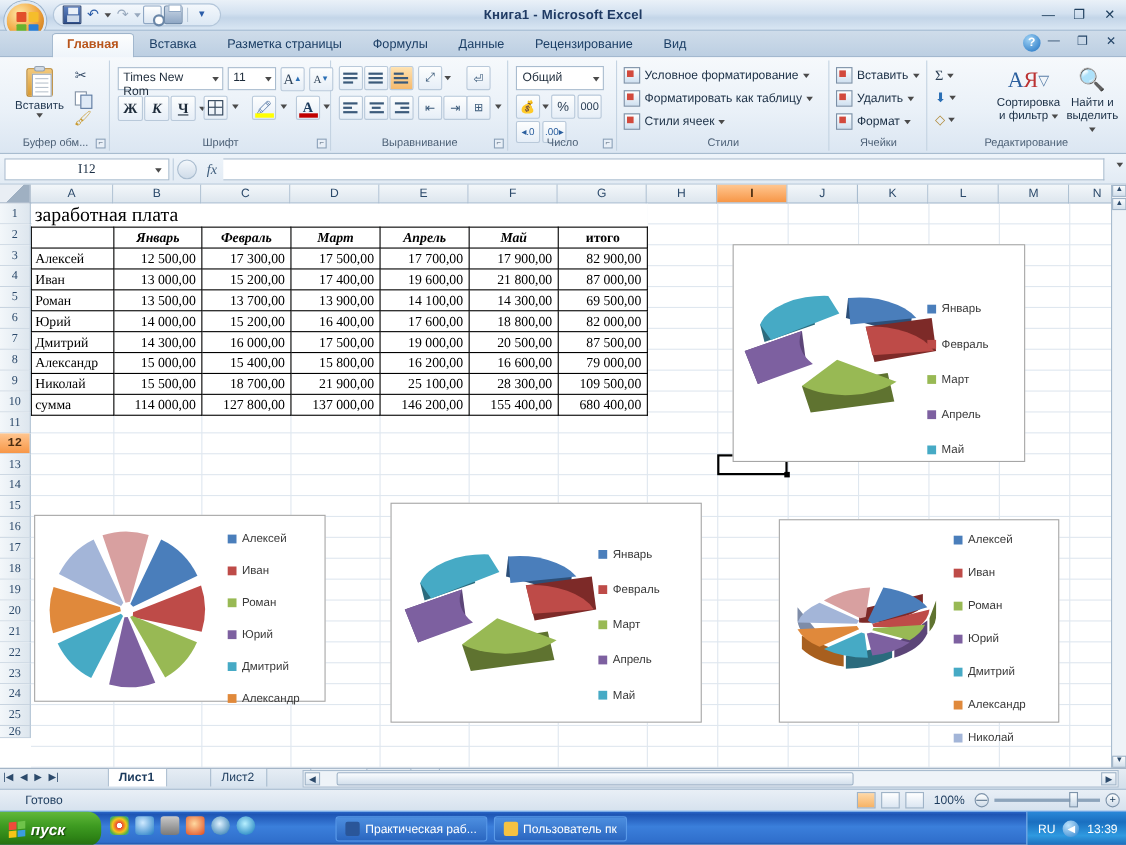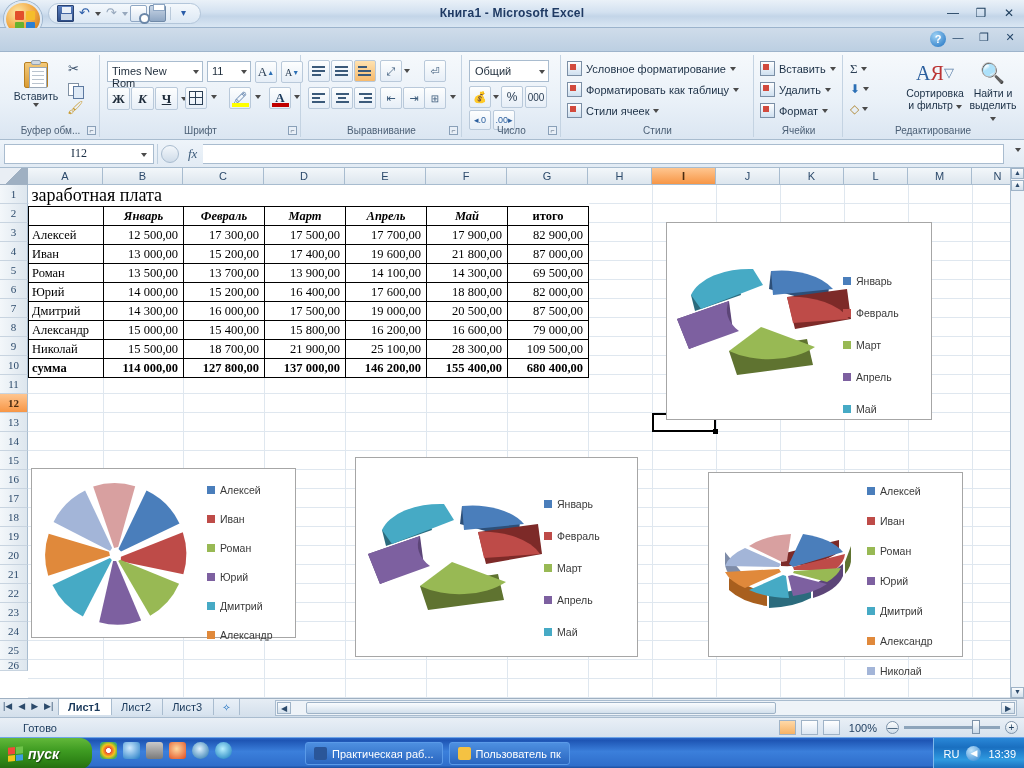--- a/index.html
+++ b/index.html
@@ -227,38 +227,38 @@
     border-right:1px solid #a8bccf; border-bottom:1px solid #a8bccf; line-height:16px;
   }
   .ch.sel{ background:linear-gradient(180deg,#ffc690,#f79646); color:#4a2c10; font-weight:700; }
   .rowhead{ position:absolute; left:0; top:17px; width:28px; }
   .rh{
     height:19px; font-size:11px; color:#2c4a6b; text-align:center; line-height:18px;
     background:linear-gradient(90deg,#f3f7fa,#dde6ee);
     border-right:1px solid #a8bccf; border-bottom:1px solid #c8d4e0;
     font-family:"Liberation Serif", serif;
   }
-  .rh.sel{ background:linear-gradient(180deg,#ffc690,#f79646); color:#4a2c10; font-weight:700; }
+  .rh.sel{ background:linear-gradient(180deg,#ffc690,#f79646); color:#4a2c10; font-weight:700;font-family:Liberation Mono, monospace; }
 
   .cells{ position:absolute; left:28px; top:17px; width:996px; height:513px; overflow:hidden; }
   .vline{ position:absolute; top:0; width:1px; height:513px; background:#dfe7ef; }
   .hline{ position:absolute; left:0; width:996px; height:1px; background:#dfe7ef; }
 
   
   .tbl{ position:absolute; left:0; top:0; border-collapse:collapse; font-family:"Liberation Serif", serif; }
   .tbl td{
     height:19px; border:1px solid #000; padding:0 3px;
     font-size:12.5px; color:#000; background:#fff; white-space:nowrap;
   }
   .tbl td.title{ text-align:left; border:none; font-size:18px; }
   .tbl td.hd{ font-weight:700; font-style:italic; text-align:center; }
   .tbl td.hd.plain{ font-style:normal; }
   .tbl td.nm{ text-align:left; }
   .tbl td.num{ text-align:right; padding-right:5px; }
-  .tbl td.sumrow{ font-weight:700; }
+  .tbl td.sumrow{ font-weight:400; }
 
   
   .selbox{
     position:absolute; border:2px solid #000; background:transparent;
   }
   .selhandle{ position:absolute; width:5px;height:5px; background:#000; }
 
   
   .chart{
     position:absolute; background:#fff; border:1px solid #a6a6a6;
@@ -275,21 +275,21 @@
     background:linear-gradient(180deg,#e6edf4,#d3dfeb);
     border-top:1px solid #9fb0c2;
   }
   .navarrows{ position:absolute; left:3px; top:2px; display:flex; gap:6px; font-size:9px; color:#2c4a6b; }
   .stabs{ position:absolute; left:58px; top:0; display:flex; }
   .stab{
     padding:2px 11px 2px 9px; font-size:11px; color:#1b3a5c; cursor:default;
     background:linear-gradient(180deg,#e9f0f7,#d7e3ef);
     border:1px solid #a9bccf; border-top:none; border-bottom:none;
     transform:skewX(0deg);
-    position:relative; margin-right:-1px;
+    position:relative; margin-right:-1px;margin-left:40px;
   }
   .stab.active{ background:#fff; font-weight:700; color:#1b3a5c; }
   .stab:after{
     content:""; position:absolute; right:-7px; top:0; width:0;height:0;
     border-left:7px solid transparent;
   }
   .hscroll{
     position:absolute; left:275px; top:1px; width:742px; height:16px;
     background:#eef3f8; border:1px solid #a9bccf;
   }
@@ -380,20 +380,29 @@
     </div>
     <div class="wintitle">Книга1 - Microsoft Excel</div>
     <div class="winbtns">
       <span>—</span>
       <span>❐</span>
       <span>✕</span>
     </div>
   </div>
 
   <div class="tabstrip">
+    <div class="tabs">
+      <div class="tab active">Главная</div>
+      <div class="tab">Вставка</div>
+      <div class="tab">Разметка страницы</div>
+      <div class="tab">Формулы</div>
+      <div class="tab">Данные</div>
+      <div class="tab">Рецензирование</div>
+      <div class="tab">Вид</div>
+    </div>
     <div class="help">?</div>
     <div class="wb2">
       <span>—</span>
       <span>❐</span>
       <span>✕</span>
     </div>
   </div>
 
   <div class="ribbon">
 

